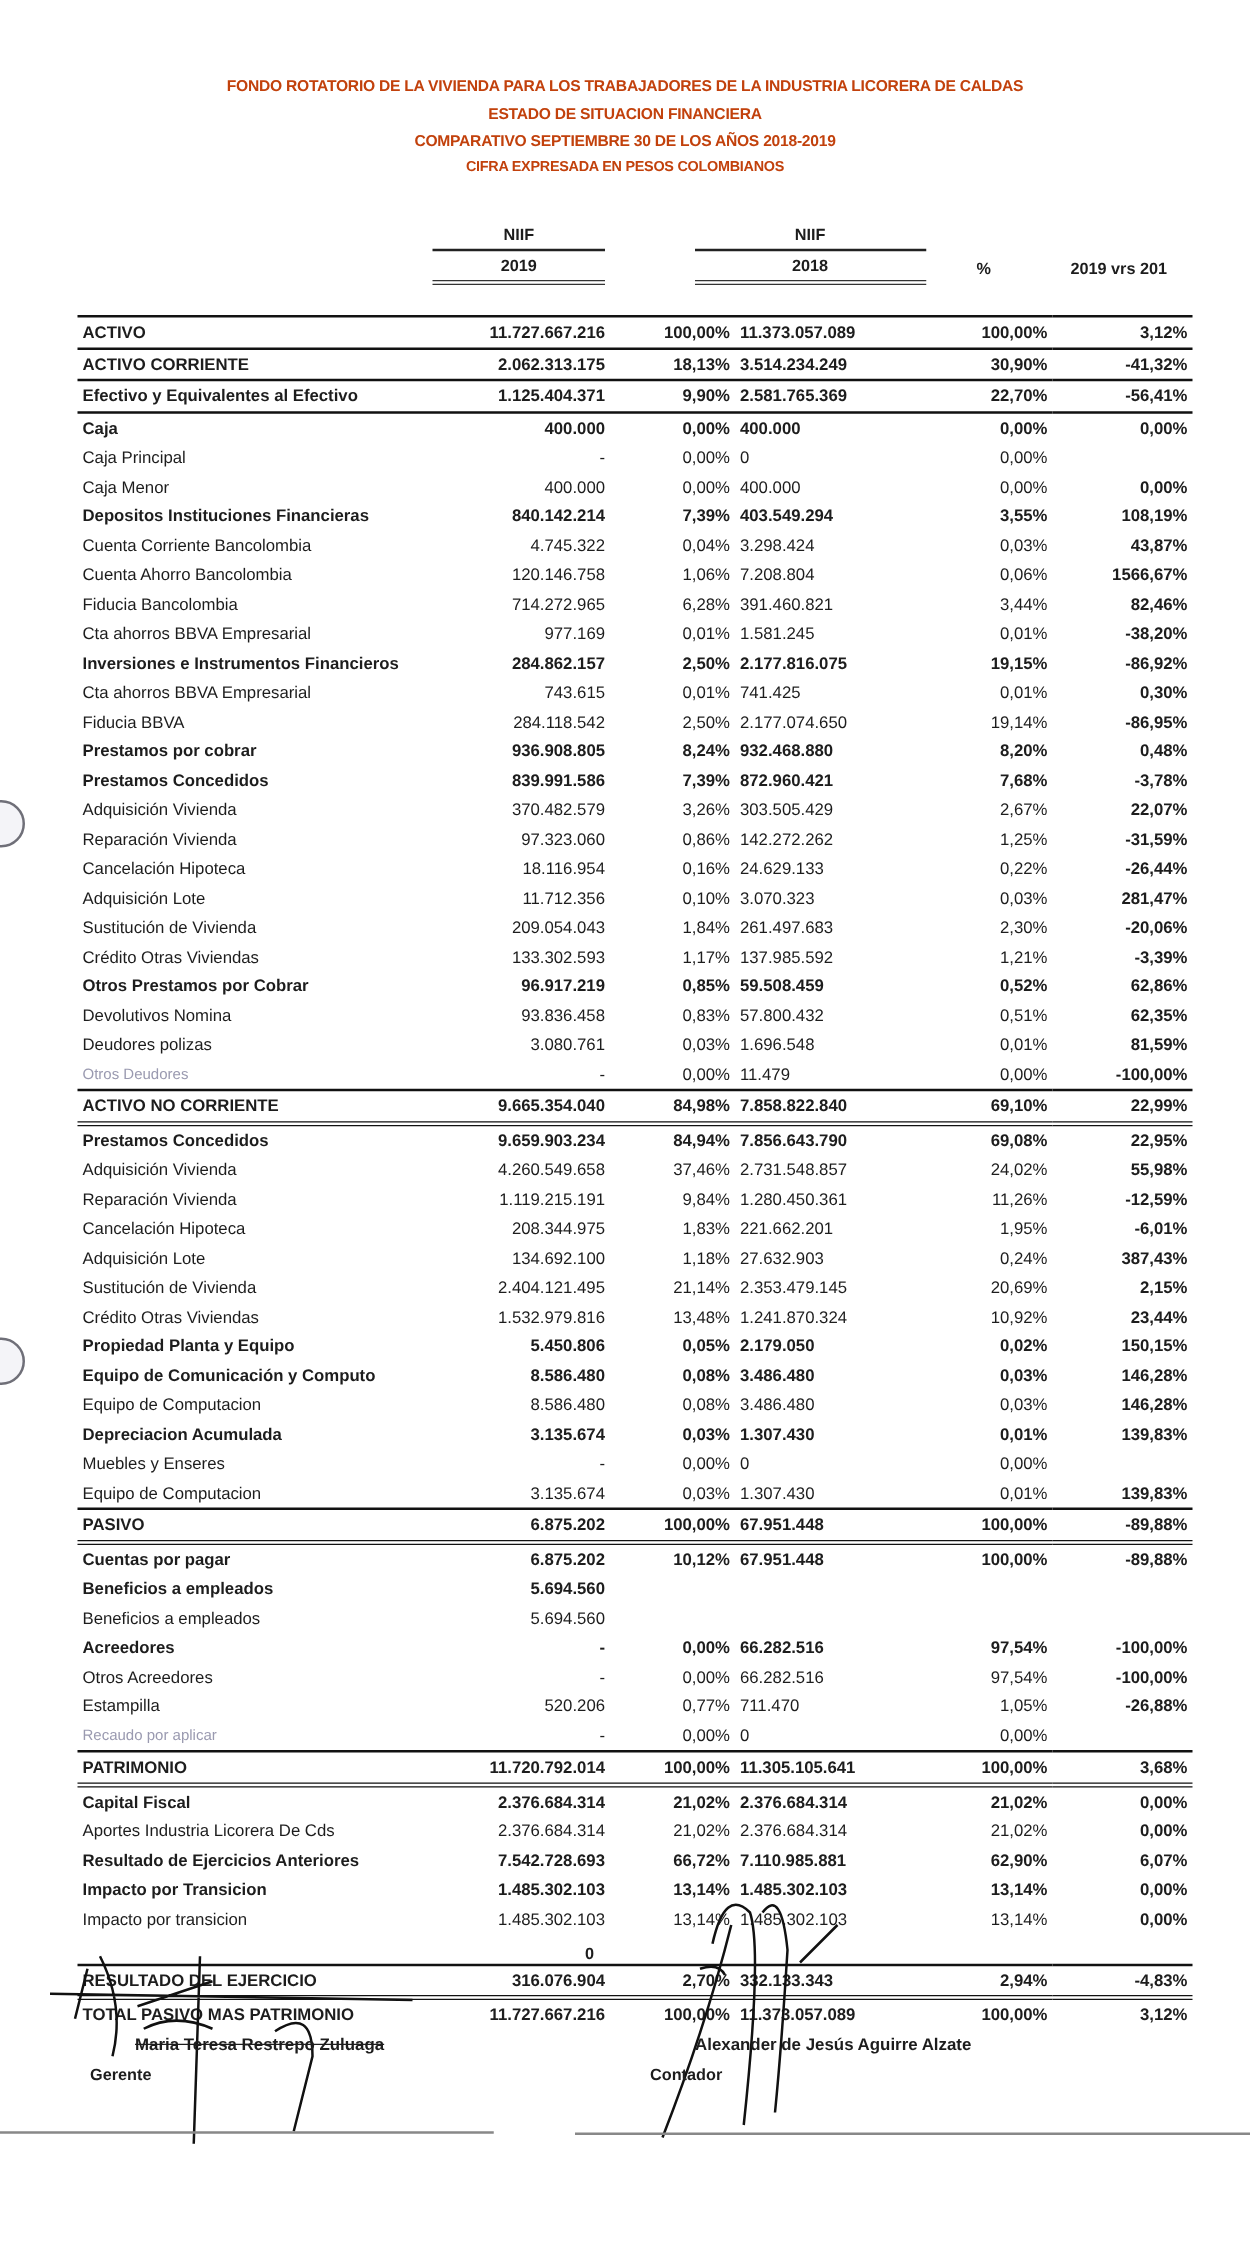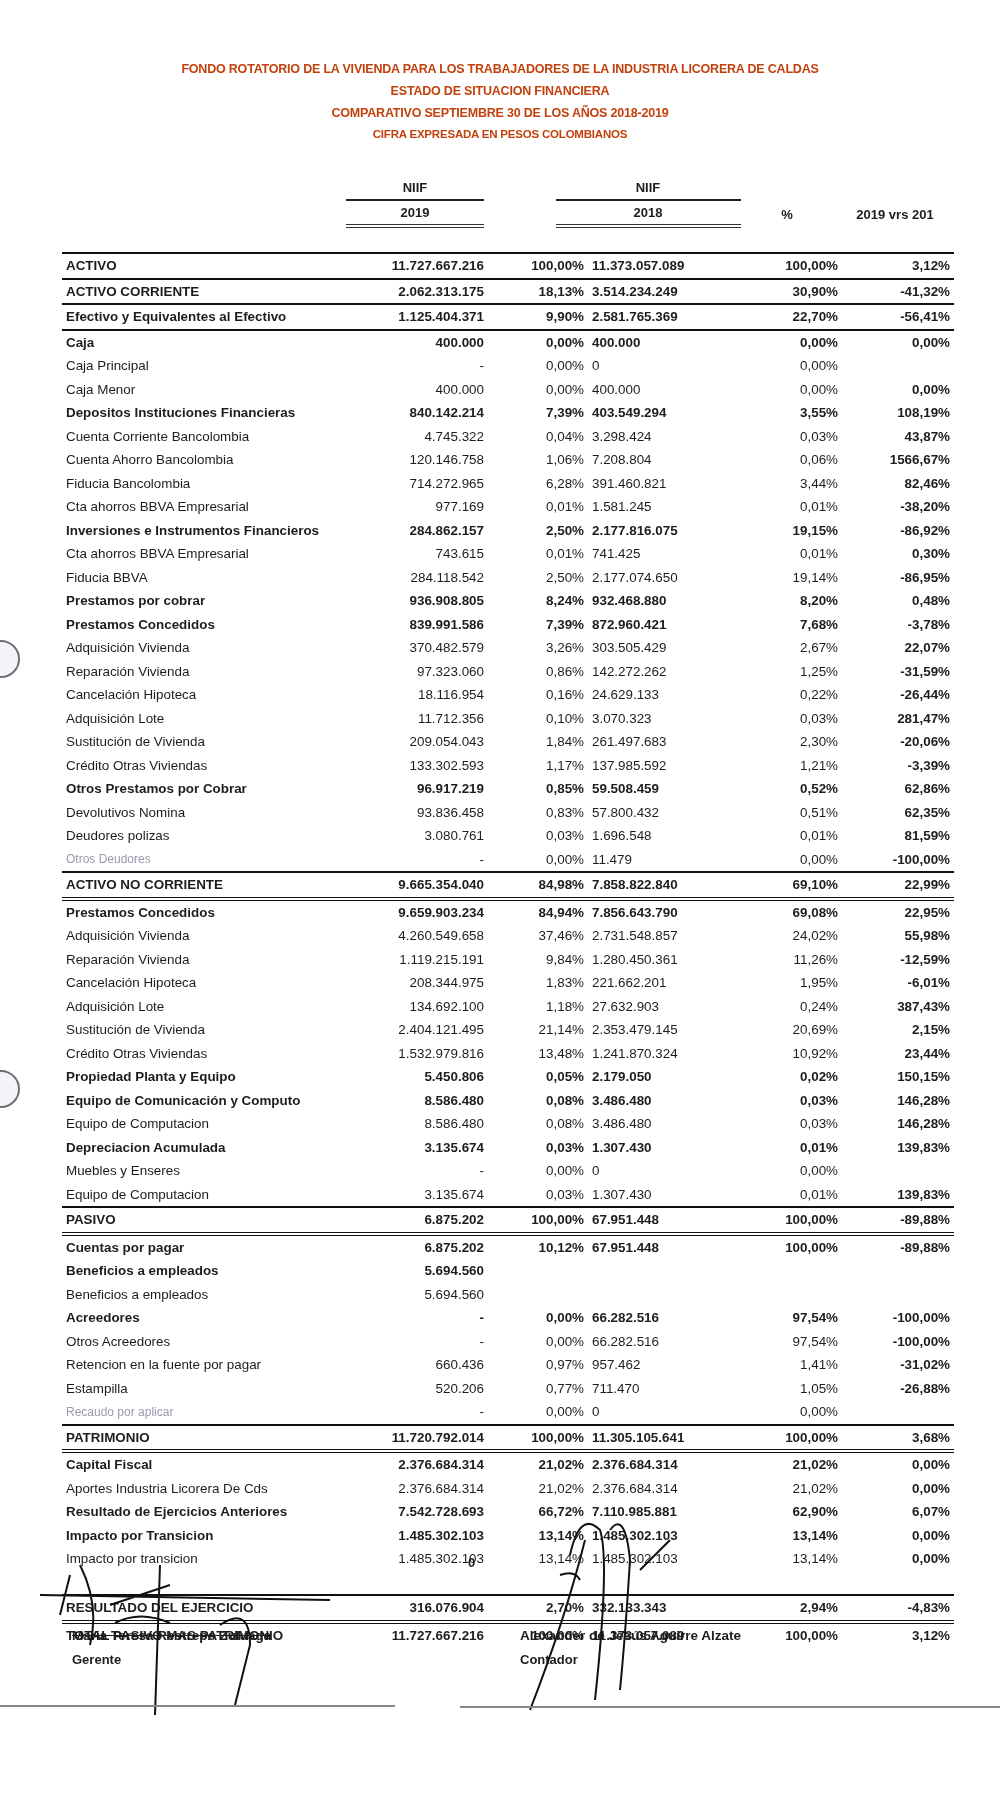--- a/index.html
+++ b/index.html
@@ -19,21 +19,21 @@
   #tbl td.c1 { width:148px; text-align:right; }
   #tbl td.c2 { width:92px; text-align:right; }
   #tbl td.c3 { width:172px; text-align:left; }
   #tbl td.c4 { width:66px; text-align:right; }
   #tbl td.c5 { width:104px; text-align:right; font-weight:bold; }
   tr.b td { font-weight:bold; }
   tr.top td { border-top:2px solid #111; }
   tr.dbl td { border-top:4px double #111; }
   tr.faint td.c0 { color:#9a9ab0; font-size:12px; }
   tr.spacer td { height:26px; }
-  .sig { position:absolute; font-weight:bold; font-size:13.5px; }
+  .sig { position:absolute; font-weight:bold; font-size:13.5px;margin-left:36px; }
   .sigtitle { position:absolute; font-size:13px; font-weight:bold; }
   .scrib { position:absolute; }
   .bottomline { position:absolute; height:0; border-top:2px solid #888; }
   .zero { position:absolute; font-size:13px; font-weight:bold; }
 </style>
 </head>
 <body>
 
 <div class="hole" style="top:640px"></div>
 <div class="hole" style="top:1070px"></div>
@@ -420,28 +420,20 @@
       </tr>
       <tr class="">
         <td class="c0">Otros Acreedores</td>
         <td class="c1">-</td>
         <td class="c2">0,00%</td>
         <td class="c3">66.282.516</td>
         <td class="c4">97,54%</td>
         <td class="c5">-100,00%</td>
       </tr>
       <tr class="">
-        <td class="c0">Retencion en la fuente por pagar</td>
-        <td class="c1">660.436</td>
-        <td class="c2">0,97%</td>
-        <td class="c3">957.462</td>
-        <td class="c4">1,41%</td>
-        <td class="c5">-31,02%</td>
-      </tr>
-      <tr class="">
         <td class="c0">Estampilla</td>
         <td class="c1">520.206</td>
         <td class="c2">0,77%</td>
         <td class="c3">711.470</td>
         <td class="c4">1,05%</td>
         <td class="c5">-26,88%</td>
       </tr>
       <tr class="faint">
         <td class="c0">Recaudo por aplicar</td>
         <td class="c1">-</td>

